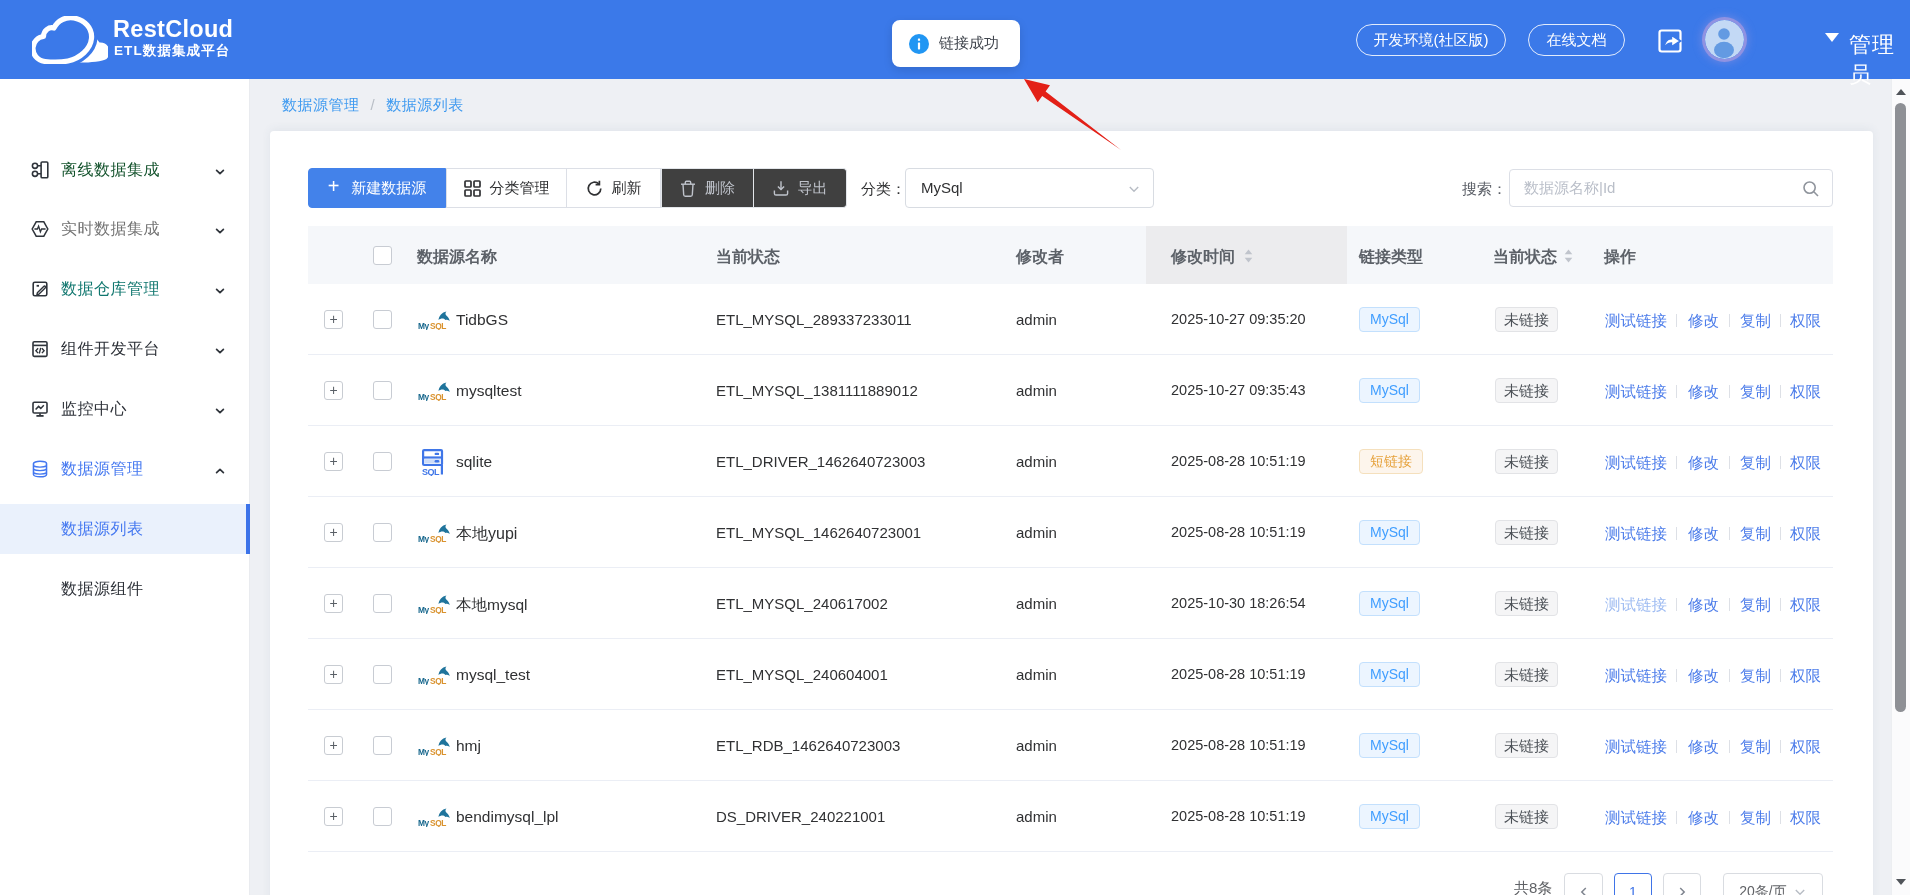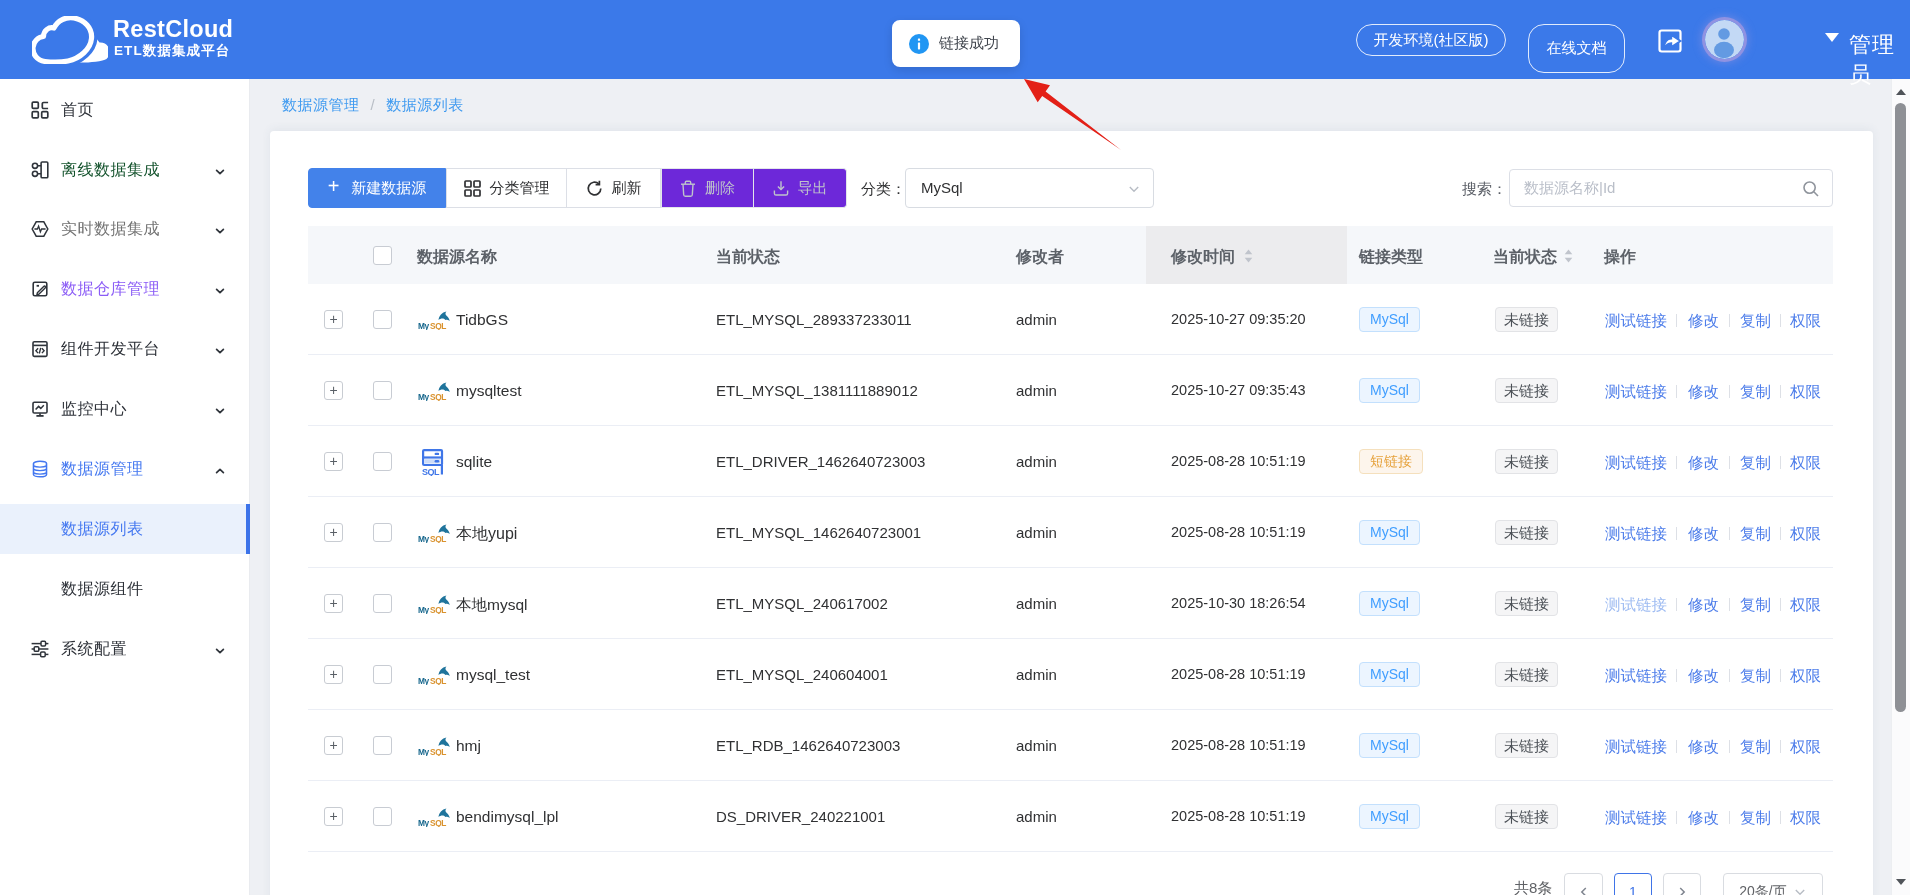--- a/index.html
+++ b/index.html
@@ -5,21 +5,21 @@
 #page{position:relative;width:1910px;height:895px}
 .abs{position:absolute}
 #hdr{left:0;top:0;width:1910px;height:79px;background:#3b79e9}
 #side{left:0;top:79px;width:250px;height:816px;background:#fff;border-right:1px solid #e9ebef}
 .mi{position:absolute;left:0;width:250px;height:60px}
 .mi .ic{position:absolute;left:31px;top:50%;margin-top:-9px}
 .mi .tx{position:absolute;left:61px;top:50%;transform:translateY(-50%);font-size:16px;color:#2d3138;letter-spacing:0.5px;white-space:nowrap}
 .mi .ch{position:absolute;left:214px;top:50%;margin-top:-6px}
 #card{left:270px;top:131px;width:1603px;height:790px;background:#fff;border-radius:4px;box-shadow:0 -2px 10px rgba(60,80,120,0.07)}
 .tbtn{position:absolute;top:168px;height:40px;border:1px solid #dcdfe6;background:#fff;display:flex;align-items:center;justify-content:center;font-size:15px;color:#303133;gap:9px}
-.tbtn.dis{background:#6d28d9;color:#bfc3cb;border-color:#e3e6ea}
+.tbtn.dis{background:#404040;color:#bfc3cb;border-color:#e3e6ea}
 .cell{position:absolute;font-size:15px;color:#303133;white-space:nowrap}
 .tag{position:absolute;height:25px;line-height:23px;padding:0 10px;border-radius:4px;font-size:14px;border:1px solid}
 .tag.b{background:#ecf5ff;border-color:#c3e0fd;color:#409eff}
 .tag.o{background:#fdf5ec;border-color:#f5e0bd;color:#e6a23c}
 .tag.g{background:#f5f5f6;border-color:#e2e3e6;color:#4b5056;font-size:15px;padding:0 8px}
 .ck{position:absolute;width:19px;height:19px;border:1px solid #c8ccd3;border-radius:3px;background:#fff}
 .exp{position:absolute;width:19px;height:19px;border:1px solid #c8ccd2;border-radius:3px;background:#fff;color:#595f66;font-size:14px;line-height:16px;text-align:center}
 .lnk{color:#4d7dea;font-size:15.5px}
 .sep{display:inline-block;width:1px;height:13px;background:#dde0e6;vertical-align:-1px}
 .hcell{position:absolute;font-size:16px;font-weight:700;color:#5c6168;white-space:nowrap}
@@ -38,44 +38,33 @@
       <span style="display:flex">
         <svg width="20" height="20" viewBox="0 0 20 20">
           <circle cx="10" cy="10" r="10" fill="#2196f3"></circle>
           <rect x="8.9" y="4.6" width="2.2" height="2.2" rx="0.4" fill="#fff"></rect>
           <rect x="8.9" y="8.4" width="2.2" height="7" rx="0.6" fill="#fff"></rect>
         </svg>
       </span>
       <span style="font-size:15px;color:#40454d">链接成功</span>
     </div>
 <div style="position:absolute;top:24px;height:32px;border:1px solid rgba(255,255,255,.85);border-radius:16px;color:#fff;font-size:15px;display:flex;align-items:center;justify-content:center;left:1356px;width:150px">开发环境(社区版)</div>
-<div style="position:absolute;top:24px;height:49px;border:1px solid rgba(255,255,255,.85);border-radius:16px;color:#fff;font-size:15px;display:flex;align-items:center;justify-content:center;left:1528px;width:97px">在线文档</div>
+<div style="position:absolute;top:24px;height:32px;border:1px solid rgba(255,255,255,.85);border-radius:16px;color:#fff;font-size:15px;display:flex;align-items:center;justify-content:center;left:1528px;width:97px">在线文档</div>
 <div class="abs" style="left:1655px;top:26px"><svg width="30" height="28" viewBox="0 0 30 28">
         <rect x="4.5" y="4.5" width="21" height="21" rx="2.2" fill="none" stroke="#fff" stroke-width="2.2"></rect>
         <path d="M9,21.5 C9.5,15.5 12.8,12.9 16.3,12.7 V9 L25.5,15 L16.3,21 V17.2 C13.2,17.4 11,18.8 9.9,22 Z" fill="#fff" stroke="#3b79e9" stroke-width="1.8"></path>
       </svg></div>
 <div class="abs" style="left:1705px;top:20px;width:39px;height:39px;border-radius:50%;overflow:hidden;box-shadow:0 0 0 3px rgba(189,160,222,.55),0 0 9px 4px rgba(189,160,222,.35)"><svg width="39" height="39" viewBox="0 0 39 39">
         <circle cx="19.5" cy="19.5" r="19.5" fill="#c3d9f5"></circle>
         <circle cx="19" cy="14" r="5.8" fill="#639ae2"></circle>
         <ellipse cx="19" cy="30" rx="10" ry="8.2" fill="#639ae2"></ellipse>
       </svg></div>
 <div class="abs" style="left:1849px;top:30px;font-size:22px;color:#fff;letter-spacing:1px">管理员</div>
 <div class="abs" style="left:1825px;top:33px;width:0;height:0;border-left:7px solid transparent;border-right:7px solid transparent;border-top:9px solid #fff"></div>
 <div class="abs" id="side"></div>
-<div class="mi" style="top:80px">
-      <span class="ic"><svg width="18" height="18" viewBox="0 0 18 18">
-          <g fill="none" stroke="#2f343b" stroke-width="1.7">
-            <rect x="1.2" y="1.2" width="6.1" height="6.1" rx="1.1"></rect>
-            <path d="M17.1,1.5 h-4.6 a1.2,1.2 0 0 0 -1.2,1.2 v3.6 a1.2,1.2 0 0 0 1.2,1.2 h4.6"></path>
-            <rect x="1.2" y="10.7" width="6.1" height="6.1" rx="1.1"></rect>
-            <rect x="10.7" y="10.7" width="6.1" height="6.1" rx="1.1"></rect>
-          </g>
-        </svg></span>
-      <span class="tx" style="color:#2d3138">首页</span>
-    </div>
 <div class="mi" style="top:140px">
       <span class="ic"><svg width="18" height="18" viewBox="0 0 18 18">
           <g fill="none" stroke="#2f343b" stroke-width="1.6">
             <circle cx="4" cy="4.8" r="2.6"></circle>
             <circle cx="4" cy="12.8" r="2.6"></circle>
             <rect x="10.1" y="1" width="6.7" height="15.8" rx="1.1"></rect>
             <path d="M6.6,4.8 H10 M6.6,12.8 H10"></path>
           </g>
         </svg></span>
       <span class="tx" style="color:#14532d">离线数据集成</span>
@@ -94,21 +83,21 @@
         </svg></span>
     </div>
 <div class="mi" style="top:259px">
       <span class="ic"><svg width="18" height="18" viewBox="0 0 18 18">
           <g fill="none" stroke="#2f343b" stroke-width="1.6">
             <rect x="2.2" y="2.2" width="13.6" height="13.6" rx="1.6"></rect>
             <path d="M5.6,5.8 h2.4" stroke-width="1.8"></path>
           </g>
           <path d="M7.8,14.3 L5.9,14.75 L6.35,12.85 L12.7,6.5 A1.15,1.15 0 0 1 14.32,6.5 L14.15,6.33 A1.15,1.15 0 0 1 14.15,7.95 Z" fill="#fff" stroke="#2f343b" stroke-width="1.4" stroke-linejoin="round"></path>
         </svg></span>
-      <span class="tx" style="color:#8b5cf6">数据仓库管理</span>
+      <span class="tx" style="color:#0f766e">数据仓库管理</span>
       <span class="ch"><svg width="12" height="12" viewBox="0 0 12 12">
           <path d="M2.6,4.3 L6,7.7 L9.4,4.3" stroke="#2f343b" stroke-width="1.7" fill="none" stroke-linecap="round" stroke-linejoin="round"></path>
         </svg></span>
     </div>
 <div class="mi" style="top:319px">
       <span class="ic"><svg width="18" height="18" viewBox="0 0 18 18">
           <g fill="none" stroke="#2f343b" stroke-width="1.6">
             <rect x="2" y="1.8" width="14" height="14.6" rx="1.3"></rect>
             <path d="M2.2,5.4 h13.6"></path>
             <path d="M7.1,8.3 L4.9,10.7 L7.1,13.1 M10.9,8.3 L13.1,10.7 L10.9,13.1 M9.7,7.9 L8.3,13.5" stroke-width="1.4"></path>
@@ -145,36 +134,20 @@
           <path d="M2.6,7.7 L6,4.3 L9.4,7.7" stroke="#2f343b" stroke-width="1.7" fill="none" stroke-linecap="round" stroke-linejoin="round"></path>
         </svg></span>
     </div>
 <div class="abs" style="left:0;top:504px;width:246px;height:50px;background:#eaf1fc"></div>
 <div class="abs" style="left:246px;top:504px;width:4px;height:50px;background:#3c73e9"></div>
 <div class="mi" style="top:499px">
       <span class="tx" style="color:#4377f0">数据源列表</span>
     </div>
 <div class="mi" style="top:559px">
       <span class="tx" style="color:#2d3138">数据源组件</span>
-    </div>
-<div class="mi" style="top:619px">
-      <span class="ic"><svg width="18" height="18" viewBox="0 0 18 18">
-          <g stroke="#2f343b" stroke-width="1.5" fill="#fff">
-            <path d="M0.6,3.6 h16.8"></path>
-            <rect x="10" y="1.3" width="4.6" height="4.6" rx="1.1"></rect>
-            <path d="M0.6,9 h16.8"></path>
-            <rect x="3.2" y="6.7" width="4.6" height="4.6" rx="1.1"></rect>
-            <path d="M0.6,14.4 h16.8"></path>
-            <rect x="9.6" y="12.1" width="4.6" height="4.6" rx="1.1"></rect>
-          </g>
-        </svg></span>
-      <span class="tx" style="color:#2d3138">系统配置</span>
-      <span class="ch"><svg width="12" height="12" viewBox="0 0 12 12">
-          <path d="M2.6,4.3 L6,7.7 L9.4,4.3" stroke="#2f343b" stroke-width="1.7" fill="none" stroke-linecap="round" stroke-linejoin="round"></path>
-        </svg></span>
     </div>
 <div class="abs" style="left:282px;top:96px;font-size:15px;color:#3f9af0;letter-spacing:0.5px">数据源管理<span style="color:#b8bec6;margin:0 11px">/</span>数据源列表</div>
 <div class="abs" id="card"></div>
 <div class="tbtn" style="left:308px;width:138px;background:#4382ea;border-color:#4382ea;color:#fff;border-radius:4px 0 0 4px;gap:12px"><span style="font-size:20px;font-weight:400;margin-top:-3px">+</span>新建数据源</div>
 <div class="tbtn" style="left:446px;width:121px"><svg width="17" height="17" viewBox="0 0 17 17">
         <g fill="none" stroke="#303133" stroke-width="1.7">
           <rect x="1" y="1" width="6" height="6" rx="0.8"></rect>
           <rect x="10" y="1" width="6" height="6" rx="0.8"></rect>
           <rect x="1" y="10" width="6" height="6" rx="0.8"></rect>
           <rect x="10" y="10" width="6" height="6" rx="0.8"></rect>

